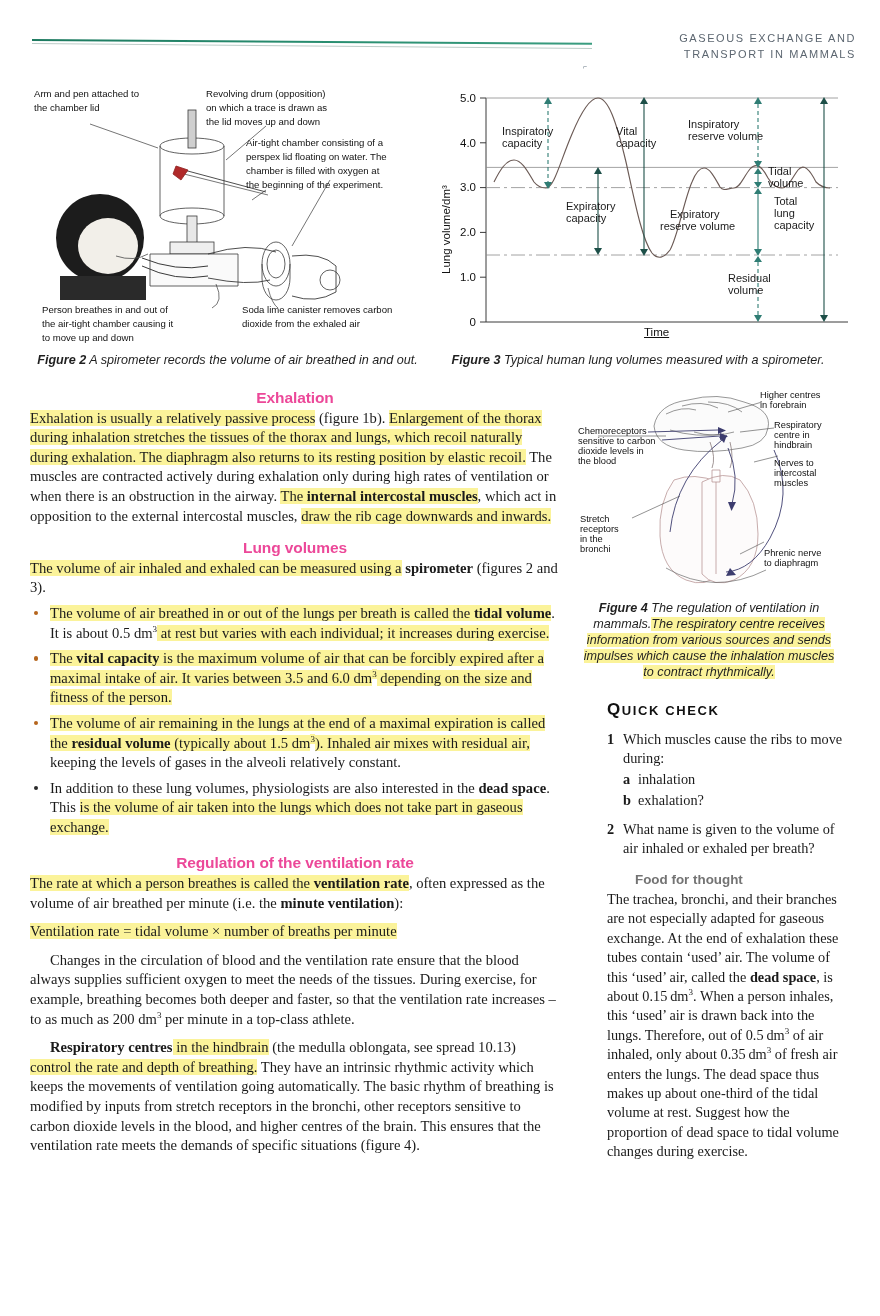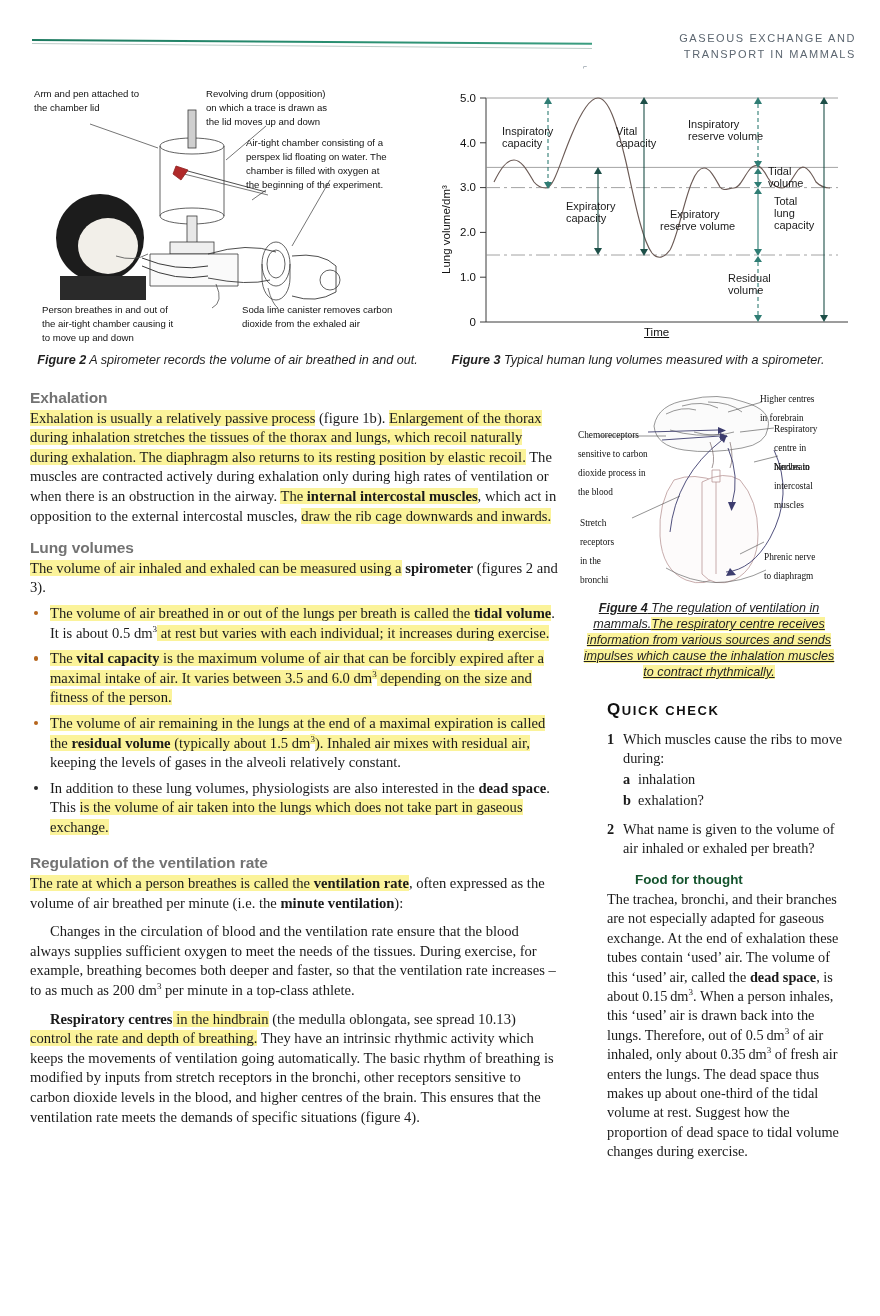--- a/index.html
+++ b/index.html
@@ -20,21 +20,21 @@
   .tinymark{position:absolute;left:583px;top:63px;width:7px;height:9px;
       font-size:7px;color:#6a7a86;font-family:"Liberation Sans",sans-serif;}
 
   
   .body-txt{font-size:14.6px;line-height:19.6px;text-align:left;}
   .hl{background:#fbf39a;}
   b,.bld{font-weight:bold;}
   sup{font-size:9px;vertical-align:super;line-height:0;}
 
   h2.sec{font-family:"Liberation Sans",sans-serif;font-size:15.5px;font-weight:bold;
-         margin:0 0 1px 0;color:#737373;letter-spacing:-0.1px;}
+         margin:0 0 1px 0;color:#ec4899;letter-spacing:-0.1px;text-align:center;}
 
   
   .colL{position:absolute;left:30px;top:388px;width:530px;}
   .para{margin:0 0 6px 0;}
   .para.ind{text-indent:20px;}
   ul.bul{list-style:none;margin:6px 0 6px 0;padding:0;}
   ul.bul li{position:relative;padding-left:20px;margin-bottom:6px;}
   ul.bul li .dot{position:absolute;left:4px;top:7px;width:4.4px;height:4.4px;
                  border-radius:50%;background:#b5651d;}
   ul.bul li.dark .dot{background:#2b2b2b;}
@@ -55,38 +55,38 @@
   .fig3{position:absolute;left:438px;top:90px;width:418px;height:250px;}
   .cap3{position:absolute;left:438px;top:352px;width:400px;}
   .ylab{position:absolute;font-family:"Liberation Sans",sans-serif;font-size:11.5px;
         color:#111;transform:rotate(-90deg);transform-origin:left top;white-space:nowrap;}
   .xlab{position:absolute;font-family:"Liberation Sans",sans-serif;font-size:11.5px;color:#111;text-decoration:underline;}
   .ctick{font-family:"Liberation Sans",sans-serif;font-size:11.5px;fill:#111;}
   .clab{font-family:"Liberation Sans",sans-serif;font-size:11px;fill:#1b1b1b;}
 
   
   .fig4{position:absolute;left:578px;top:392px;width:302px;height:200px;}
-  .f4lab{position:absolute;font-family:Liberation Serif, serif;font-size:9.3px;
-         line-height:19px;color:#111;}
-  .cap4{position:absolute;left:583px;top:600px;width:252px;text-decoration:underline;}
+  .f4lab{position:absolute;font-family:Liberation Sans, sans-serif;font-size:9.3px;
+         line-height:10px;color:#111;}
+  .cap4{position:absolute;left:583px;top:600px;width:252px;}
 
   
   .colR{position:absolute;left:607px;top:700px;width:245px;}
   .qc-title{font-family:"Liberation Sans",sans-serif;font-weight:bold;font-size:13px;
             letter-spacing:1.6px;color:#111;margin:0 0 10px 0;}
   .qc-title .big{font-size:17px;}
   .qlist{font-size:14.3px;line-height:19px;}
   .qrow{display:flex;margin-bottom:2px;}
   .qnum{width:16px;flex:0 0 16px;font-weight:bold;}
   .qtxt{flex:1;}
   .qsub{display:flex;margin:2px 0 2px 16px;}
   .qsub .qnum{width:15px;flex:0 0 15px;font-weight:bold;}
   .fft{margin-top:14px;}
   .fft h3{font-family:"Liberation Sans",sans-serif;font-size:13.4px;font-weight:bold;
-          margin:0 0 3px 0;color:#14532d;padding-left:28px;}
+          margin:0 0 3px 0;color:#737373;padding-left:28px;}
   .fft p{margin:0;font-size:14.3px;line-height:19.4px;}
 </style>
 </head>
 <body>
 
 <div class="page">
 
   <div class="rule-wrap">
     <div class="r1"></div>
     <div class="r2"></div>
@@ -286,20 +286,21 @@
 
       <li><span class="dot"></span><span class="hl">The </span><b class="hl">vital capacity</b><span class="hl"> is the maximum volume of air that can be forcibly expired after a maximal intake of air. It varies between 3.5 and 6.0 dm</span><sup class="hl">3</sup><span class="hl"> depending on the size and fitness of the person.</span></li>
 
       <li><span class="dot"></span><span class="hl">The volume of air remaining in the lungs at the end of a maximal expiration is called the </span><b class="hl">residual volume</b><span class="hl"> (typically about 1.5 dm</span><sup class="hl">3</sup><span class="hl">). Inhaled air mixes with residual air,</span><span> keeping the levels of gases in the alveoli relatively constant.</span></li>
 
       <li class="dark"><span class="dot"></span><span>In addition to these lung volumes, physiologists are also interested in the </span><b>dead space</b><span>. This </span><span class="hl">is the volume of air taken into the lungs which does not take part in gaseous exchange.</span></li>
     </ul>
 
     <h2 class="sec" style="margin-top:16px;">Regulation of the ventilation rate</h2>
     <p class="para"><span class="hl">The rate at which a person breathes is called the </span><b class="hl">ventilation rate</b><span>, often expressed as the volume of air breathed per minute (i.e. the </span><b>minute ventilation</b><span>):</span></p>
+    <p class="para" style="margin-top:9px;"><span class="hl">Ventilation rate = tidal volume × number of breaths per minute</span></p>
     <p class="para ind" style="margin-top:9px;"><span>Changes in the circulation of blood and the ventilation rate ensure that the blood always supplies sufficient oxygen to meet the needs of the tissues. During exercise, for example, breathing becomes both deeper and faster, so that the ventilation rate increases – to as much as 200 dm</span><sup>3</sup><span> per minute in a top-class athlete.</span></p>
     <p class="para ind" style="margin-top:9px;"><b>Respiratory centres</b><span class="hl"> in the hindbrain</span><span> (the medulla oblongata, see spread 10.13) </span><span class="hl">control the rate and depth of breathing.</span><span> They have an intrinsic rhythmic activity which keeps the movements of ventilation going automatically. The basic rhythm of breathing is modified by inputs from stretch receptors in the bronchi, other receptors sensitive to carbon dioxide levels in the blood, and higher centres of the brain. This ensures that the ventilation rate meets the demands of specific situations (figure 4).</span></p>
   </div>
 
   <div class="fig4">
     <svg width="302" height="200" viewBox="0 0 302 200">
       <g fill="none" stroke="#6b6b6b" stroke-width="0.7">
 
         <path d="M76 34 q4 -22 34 -26 q30 -8 56 2 q28 8 24 26 q-2 16 -26 20 q-32 6 -58 2 q-28 -4 -30 -24 z" fill="#fbfbfb"></path>
         <path d="M88 22 q16 -8 30 -4"></path>
@@ -346,21 +347,21 @@
     <div class="f4lab" style="left:182px;top:-2px;width:96px;white-space:pre-line;">Higher centres
 in forebrain</div>
     <div class="f4lab" style="left:196px;top:28px;width:88px;white-space:pre-line;">Respiratory
 centre in
 hindbrain</div>
     <div class="f4lab" style="left:196px;top:66px;width:84px;white-space:pre-line;">Nerves to
 intercostal
 muscles</div>
     <div class="f4lab" style="left:0px;top:34px;width:92px;white-space:pre-line;">Chemoreceptors
 sensitive to carbon
-dioxide process in
+dioxide levels in
 the blood</div>
     <div class="f4lab" style="left:2px;top:122px;width:60px;white-space:pre-line;">Stretch
 receptors
 in the
 bronchi</div>
     <div class="f4lab" style="left:186px;top:156px;width:100px;white-space:pre-line;">Phrenic nerve
 to diaphragm</div>
   </div>
   <div class="cap4 cap">
     <b>Figure 4</b><span> The regulation of ventilation in mammals.</span><span class="hl">The respiratory centre receives information from various sources and sends impulses which cause the inhalation muscles to contract rhythmically.</span>

